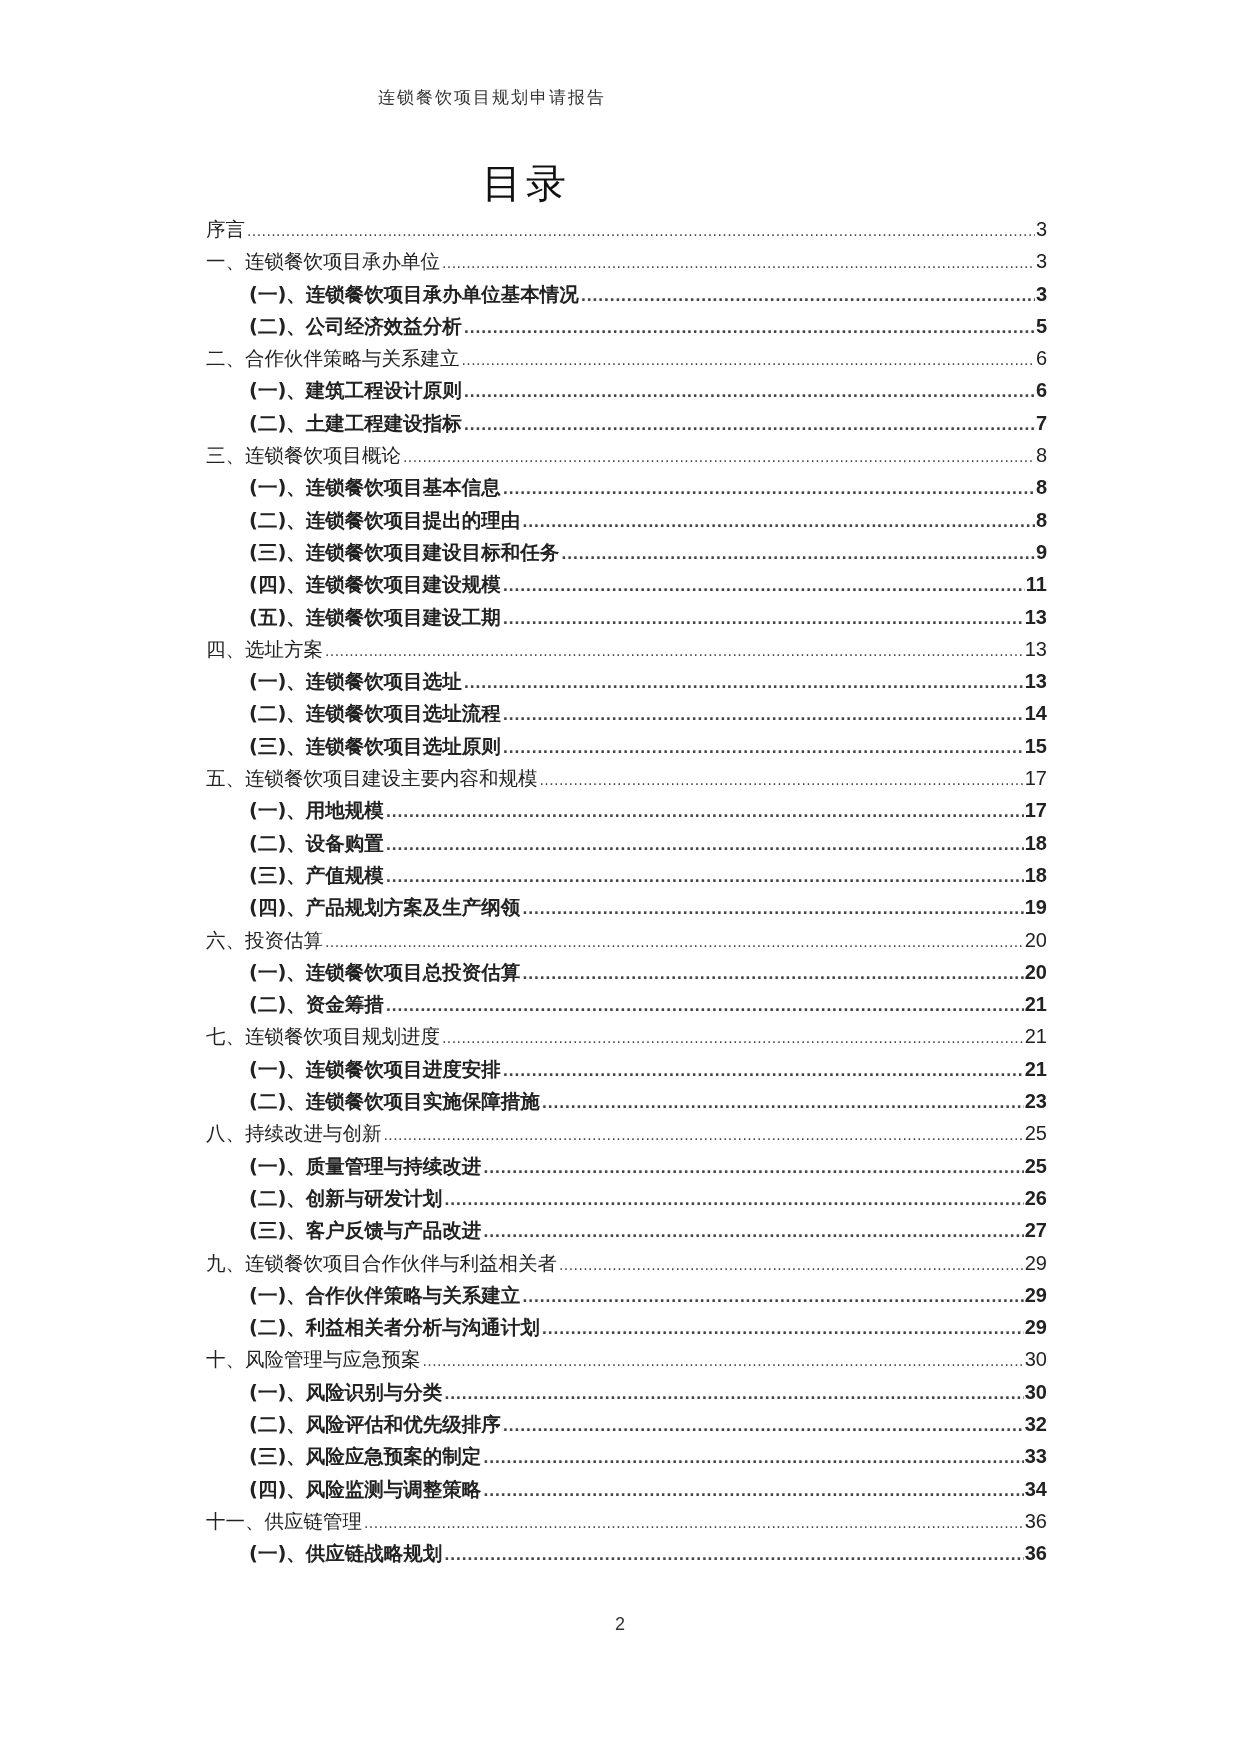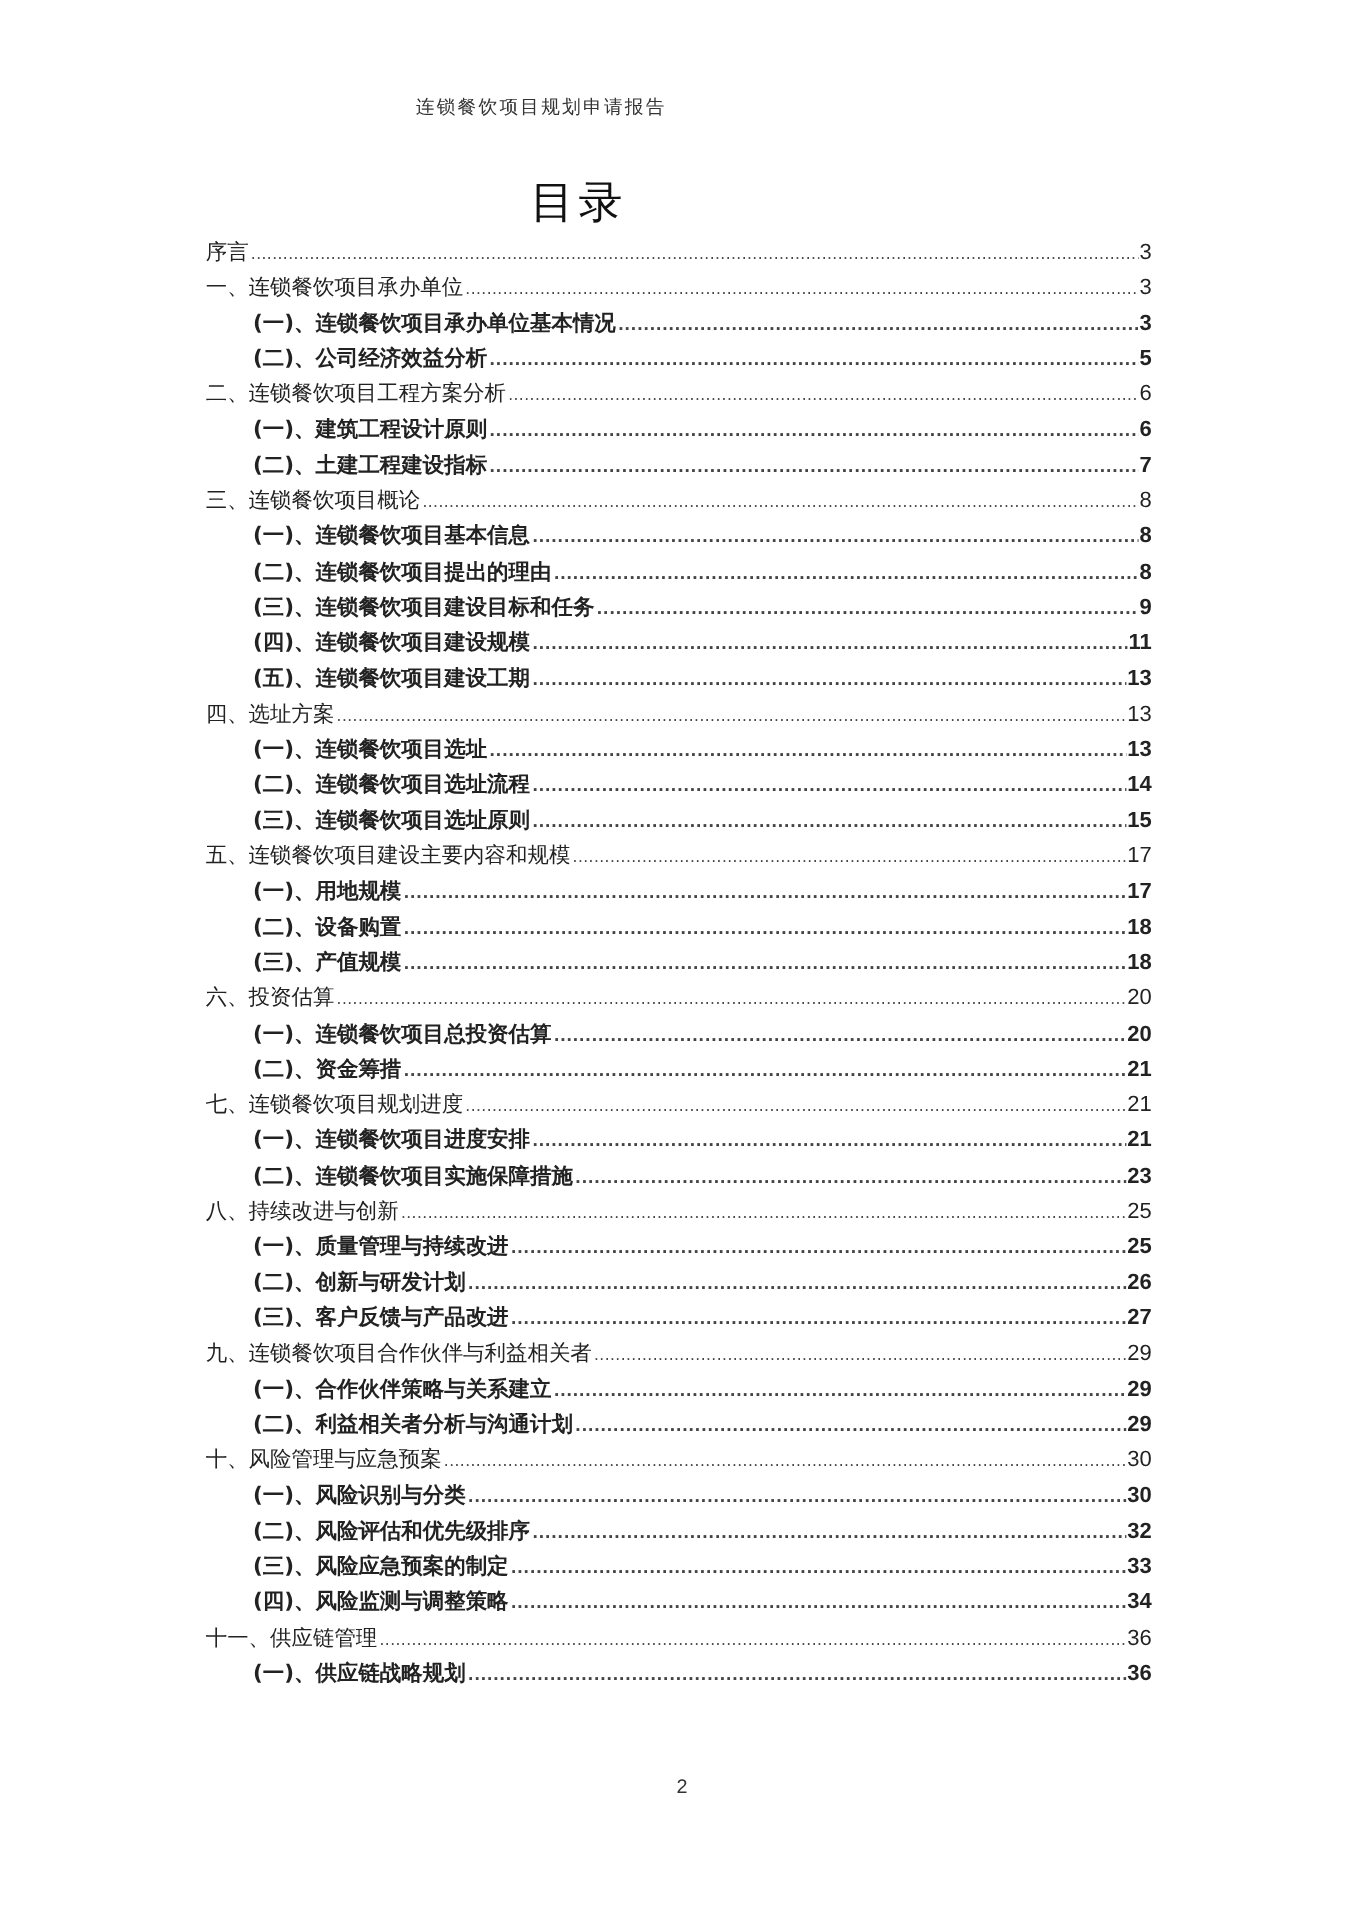--- a/index.html
+++ b/index.html
@@ -53,20 +53,21 @@
       font-size: 19.5px;
       white-space: nowrap;
     }
     .toc-row.level-2 {
       padding-left: 43px;
       font-weight: bold;
     }
     .toc-label {
       flex: 0 0 auto;
       color: #222222;
+      margin-left: 19px;
     }
     .toc-leader {
       flex: 1 1 auto;
       overflow: hidden;
       margin: 0 1px 0 2px;
       color: #444444;
       font-size: 14px;
       letter-spacing: 0.4px;
     }
     .toc-leader::before {
@@ -113,21 +114,21 @@
       <span class="toc-label">(一)、连锁餐饮项目承办单位基本情况</span>
       <span class="toc-leader"></span>
       <span class="toc-page">3</span>
     </li>
     <li class="toc-row level-2">
       <span class="toc-label">(二)、公司经济效益分析</span>
       <span class="toc-leader"></span>
       <span class="toc-page">5</span>
     </li>
     <li class="toc-row level-1">
-      <span class="toc-label">二、连锁餐饮项目工程方案分析</span>
+      <span class="toc-label">二、合作伙伴策略与关系建立</span>
       <span class="toc-leader"></span>
       <span class="toc-page">6</span>
     </li>
     <li class="toc-row level-2">
       <span class="toc-label">(一)、建筑工程设计原则</span>
       <span class="toc-leader"></span>
       <span class="toc-page">6</span>
     </li>
     <li class="toc-row level-2">
       <span class="toc-label">(二)、土建工程建设指标</span>
@@ -197,20 +198,25 @@
     <li class="toc-row level-2">
       <span class="toc-label">(二)、设备购置</span>
       <span class="toc-leader"></span>
       <span class="toc-page">18</span>
     </li>
     <li class="toc-row level-2">
       <span class="toc-label">(三)、产值规模</span>
       <span class="toc-leader"></span>
       <span class="toc-page">18</span>
     </li>
+    <li class="toc-row level-2">
+      <span class="toc-label">(四)、产品规划方案及生产纲领</span>
+      <span class="toc-leader"></span>
+      <span class="toc-page">19</span>
+    </li>
     <li class="toc-row level-1">
       <span class="toc-label">六、投资估算</span>
       <span class="toc-leader"></span>
       <span class="toc-page">20</span>
     </li>
     <li class="toc-row level-2">
       <span class="toc-label">(一)、连锁餐饮项目总投资估算</span>
       <span class="toc-leader"></span>
       <span class="toc-page">20</span>
     </li>

